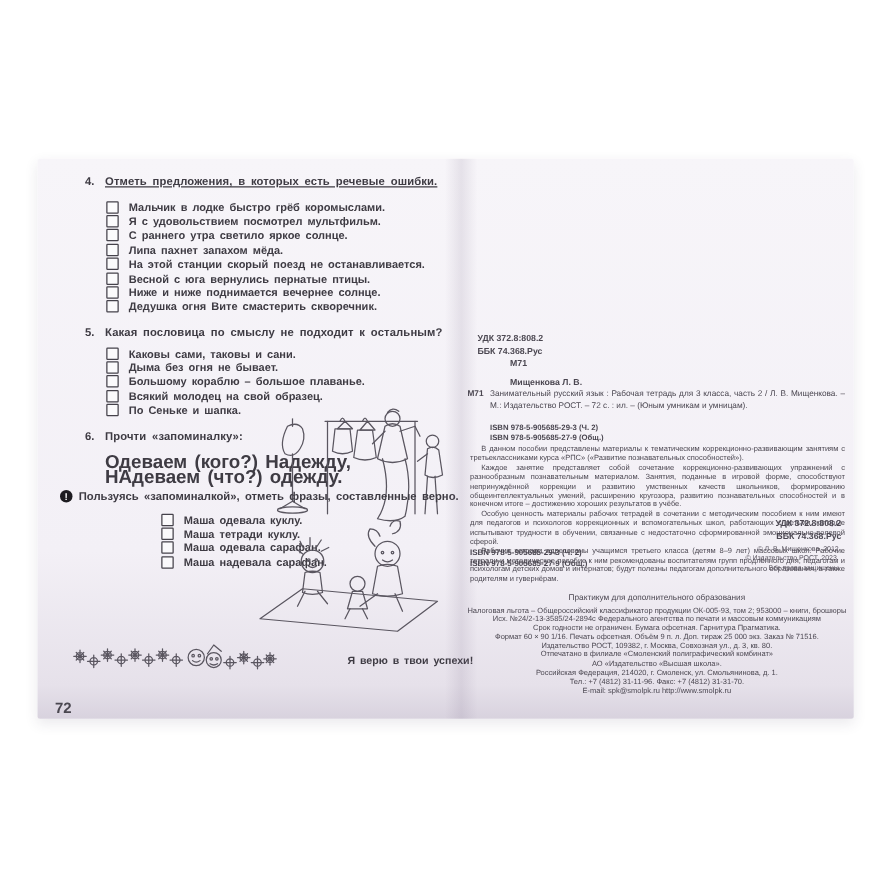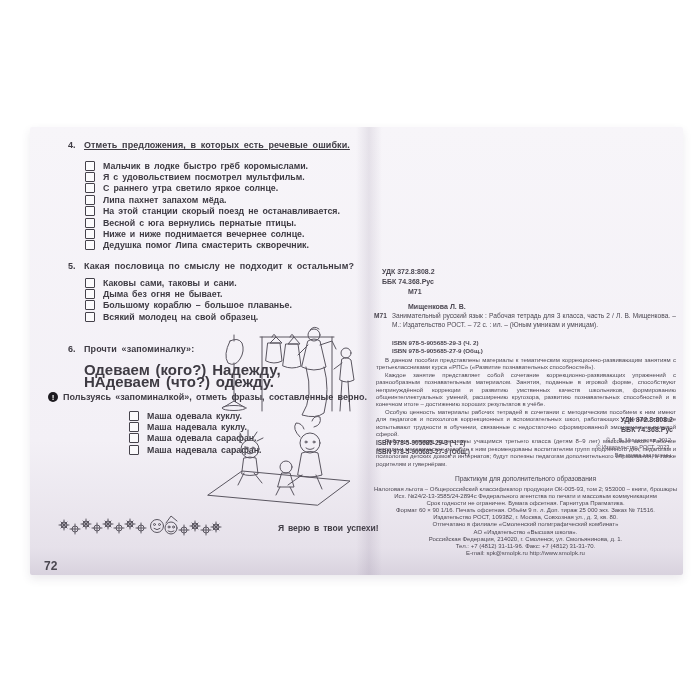--- a/index.html
+++ b/index.html
@@ -99,21 +99,21 @@
       <div class="opt">
           <span class="cb"></span>
           <span class="lbl">Весной с юга вернулись пернатые птицы.</span>
         </div>
       <div class="opt">
           <span class="cb"></span>
           <span class="lbl">Ниже и ниже поднимается вечернее солнце.</span>
         </div>
       <div class="opt">
           <span class="cb"></span>
-          <span class="lbl">Дедушка помог Липа смастерить скворечник.</span>
+          <span class="lbl">Дедушка огня Вите смастерить скворечник.</span>
         </div>
     </div>
 
     <span class="ex-num" style="left:38px;top:134px;">5.</span>
     <span class="ex-title" style="left:54px;top:134px;">Какая пословица по смыслу не подходит к остальным?</span>
     <div class="opts" style="left:55px;top:150px;">
       <div class="opt">
           <span class="cb"></span>
           <span class="lbl">Каковы сами, таковы и сани.</span>
         </div>
@@ -121,20 +121,24 @@
           <span class="cb"></span>
           <span class="lbl">Дыма без огня не бывает.</span>
         </div>
       <div class="opt">
           <span class="cb"></span>
           <span class="lbl">Большому кораблю – большое плаванье.</span>
         </div>
       <div class="opt">
           <span class="cb"></span>
           <span class="lbl">Всякий молодец на свой образец.</span>
+        </div>
+      <div class="opt">
+          <span class="cb"></span>
+          <span class="lbl">По Сеньке и шапка.</span>
         </div>
     </div>
 
     <span class="ex-num" style="left:38px;top:217px;">6.</span>
     <span class="ex-title" style="left:54px;top:217px;">Прочти «запоминалку»:</span>
     <div style="position:absolute;left:54px;top:237px;">
       <div class="memo-line">Одеваем (кого?) Надежду,</div>
       <div class="memo-line">НАдеваем (что?) одежду.</div>
     </div>
 
@@ -173,21 +177,21 @@
       <span class="bullet">!</span>
       <span class="bullet-text">Пользуясь «запоминалкой», отметь фразы, составленные верно.</span>
     </div>
     <div class="opts" style="left:55px;top:283px;padding-left:44px;">
       <div class="opt">
           <span class="cb"></span>
           <span class="lbl">Маша одевала куклу.</span>
         </div>
       <div class="opt">
           <span class="cb"></span>
-          <span class="lbl">Маша надевала куклу.</span>
+          <span class="lbl">Маша тетради куклу.</span>
         </div>
       <div class="opt">
           <span class="cb"></span>
           <span class="lbl">Маша одевала сарафан.</span>
         </div>
       <div class="opt">
           <span class="cb"></span>
           <span class="lbl">Маша надевала сарафан.</span>
         </div>
     </div>

